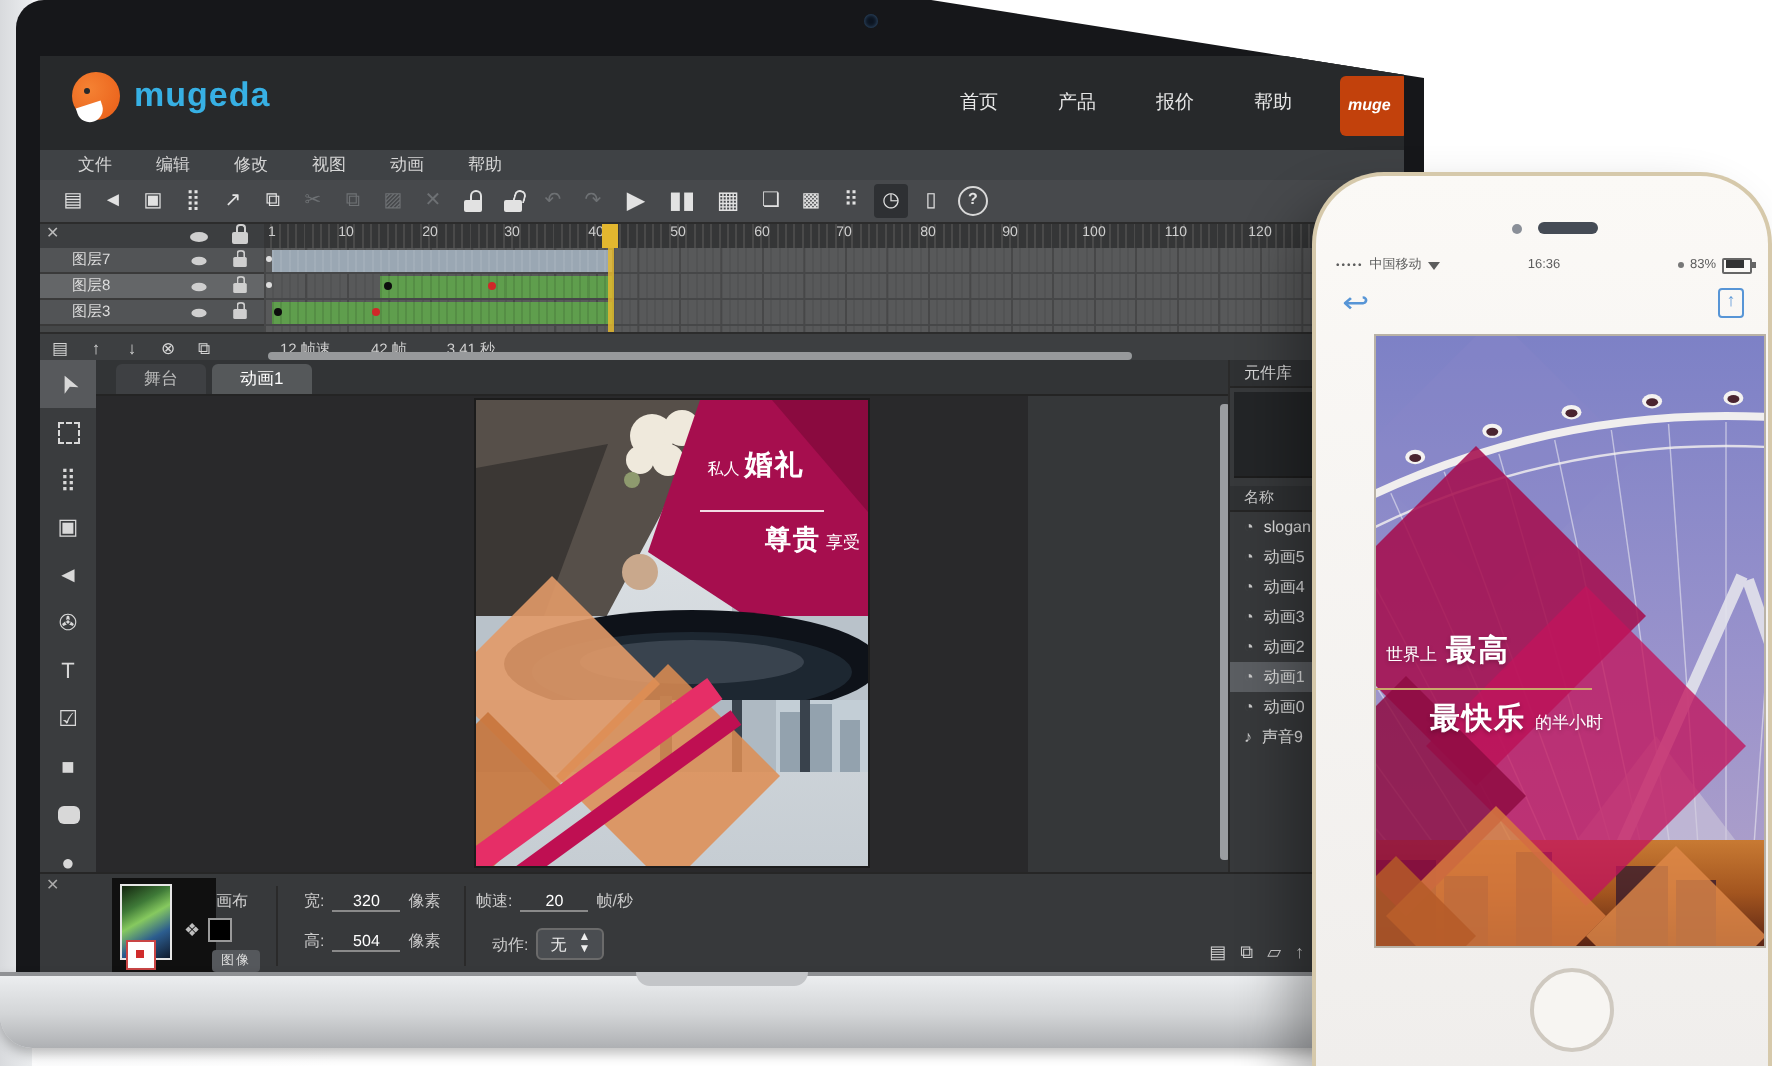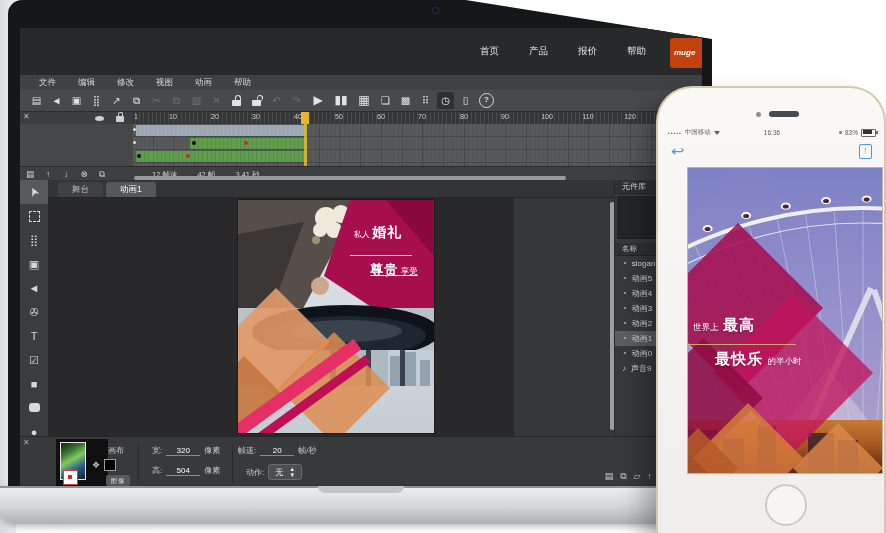--- a/index.html
+++ b/index.html
@@ -67,42 +67,42 @@
   .fspan.g2{left:58px;width:116px;}
   .fspan.g3{left:4px;width:170px;}
   .sdot{position:absolute;left:1px;top:4px;width:3px;height:3px;background:#ddd;border-radius:50%;}
   .kdot{position:absolute;top:4px;width:4px;height:4px;border-radius:50%;}
   .k-black{background:#0d0d0d;} .k-red{background:#d02828;}
   .playhead-line{position:absolute;left:172px;top:0;width:3px;height:54px;background:rgba(227,183,47,.85);z-index:2;}
   .playhead-cap{position:absolute;left:169px;top:0;width:8px;height:12px;background:#e3b72f;z-index:3;}
   .tl-bottom{position:absolute;left:0;top:54px;width:682px;height:14px;background:#3d3f41;border-top:1px solid #2c2c2c;}
   .tl-acts{position:absolute;left:4px;top:1px;display:flex;gap:6px;}
   .lact{width:12px;height:12px;line-height:12px;text-align:center;font-size:8.5px;color:#d5d5d5;}
-  .tl-stats{position:absolute;left:132px;top:3px;display:flex;gap:20px;font-size:7.5px;color:#cfcfcf;}
+  .tl-stats{position:absolute;left:120px;top:3px;display:flex;gap:20px;font-size:7.5px;color:#cfcfcf;}
   .hscroll{position:absolute;left:114px;top:9px;width:432px;height:4px;background:#97999b;border-radius:2px;}
   
   .palette{position:absolute;left:0;top:152px;width:28px;height:308px;background:#3a3c3e;border-right:1px solid #2a2a2a;}
   .pal-i{position:relative;width:28px;height:24px;line-height:24px;text-align:center;color:#d8d8d8;font-size:11px;}
   .pal-i.sel{background:#57595c;}
   .pal-i .pg{display:inline-block;}
   .pal-i.sel .pg{transform:rotate(-115deg);font-size:12px;}
   .pal-i.css-marquee::after{content:"";display:inline-block;width:9px;height:9px;border:1px dashed #d8d8d8;margin-top:7px;}
   .pal-i.css-rrect::after{content:"";display:inline-block;width:11px;height:9px;background:#d8d8d8;border-radius:3px;margin-top:7px;}
   
   .tabsbar{position:absolute;left:28px;top:152px;width:654px;height:18px;background:#323436;border-bottom:1px solid #242424;display:flex;align-items:flex-end;padding-left:10px;box-sizing:border-box;gap:3px;}
   .tab{height:15px;line-height:15px;padding:0 14px;background:#3e4043;color:#b9b9b9;font-size:8.5px;border-radius:3px 3px 0 0;}
   .tab.active{background:#55585a;color:#fff;}
   .canvas{position:absolute;left:28px;top:170px;width:466px;height:238px;background:#29292b;}
   .vscroll{position:absolute;left:590px;top:174px;width:5px;height:228px;background:#9b9da0;border-radius:2px;}
   .art{position:absolute;left:190px;top:2px;width:196px;height:233px;box-shadow:0 0 0 1px #1c1c1c;}
   .art-svg{position:absolute;left:0;top:0;}
   .art-t1{position:absolute;left:88px;top:24px;width:104px;text-align:center;color:#fff;white-space:nowrap;}
   .art-t1 .sm{font-size:8px;} .art-t1 .bg{font-size:14px;font-weight:bold;letter-spacing:1px;}
   .art-div{position:absolute;left:112px;top:55px;width:62px;height:1px;background:rgba(255,255,255,.85);}
-  .art-t2{position:absolute;left:108px;top:61px;width:96px;text-align:center;color:#fff;white-space:nowrap;text-decoration:underline;}
+  .art-t2{position:absolute;left:96px;top:61px;width:96px;text-align:right;color:#fff;white-space:nowrap;}
   .art-t2 .bg{font-size:13px;font-weight:bold;letter-spacing:1px;} .art-t2 .sm{font-size:8.5px;}
   
   .library{position:absolute;left:594px;top:152px;width:88px;height:256px;background:#37393b;border-left:1px solid #2a2a2a;}
   .lib-title{height:13px;line-height:13px;background:#2f3133;padding-left:7px;font-size:8px;color:#d8d8d8;border-bottom:1px solid #252525;}
   .lib-preview{height:42px;background:#232527;border-bottom:1px solid #1d1d1d;margin:2px 2px 4px 2px;}
   .lib-namehdr{height:12px;line-height:12px;background:#2f3133;padding-left:7px;font-size:7.5px;color:#c9c9c9;border-bottom:1px solid #252525;}
   .lib-item{position:relative;height:15px;display:flex;align-items:center;gap:5px;padding-left:7px;font-size:8px;color:#e0e0e0;}
   .lib-item.selected{background:#5b5e62;}
   .lib-item .li-ic{font-size:8px;color:#c9c9c9;}
   
@@ -158,20 +158,24 @@
 
 <div class="scene">
   <div class="wall-strip"></div>
 
   <div class="laptop">
     <div class="webcam"></div>
 
     <div class="editor">
 
       <div class="topbar">
+        <div class="logo">
+          <span class="logo-ic"></span>
+          <span class="logo-tx">mugeda</span>
+        </div>
         <div class="site-nav">
 
         <span class="nav-it">首页</span>
             <span class="nav-it">产品</span>
             <span class="nav-it">报价</span>
             <span class="nav-it">帮助</span>
           </div>
         <div class="account-box">muge</div>
       </div>
 
@@ -212,20 +216,40 @@
           <span class="tbi round">?</span>
         </div>
 
       <div class="timeline">
         <span class="tl-close">✕</span>
         <div class="tl-left">
           <div class="tl-lhead">
             <span class="eyeicon"></span>
             <span class="lockicon"></span>
           </div>
+          <div class="layer-rows">
+
+              <div class="layer-row">
+                <span class="lname">图层7</span>
+                <span class="eyeicon"></span>
+                <span class="lockicon"></span>
+              </div>
+
+              <div class="layer-row">
+                <span class="lname">图层8</span>
+                <span class="eyeicon"></span>
+                <span class="lockicon"></span>
+              </div>
+
+              <div class="layer-row">
+                <span class="lname">图层3</span>
+                <span class="eyeicon"></span>
+                <span class="lockicon"></span>
+              </div>
+            </div>
         </div>
         <div class="tl-track">
           <div class="tl-ruler">
 
           <span class="rlabel">1</span>
               <span class="rlabel">10</span>
               <span class="rlabel">20</span>
               <span class="rlabel">30</span>
               <span class="rlabel">40</span>
               <span class="rlabel">50</span>

